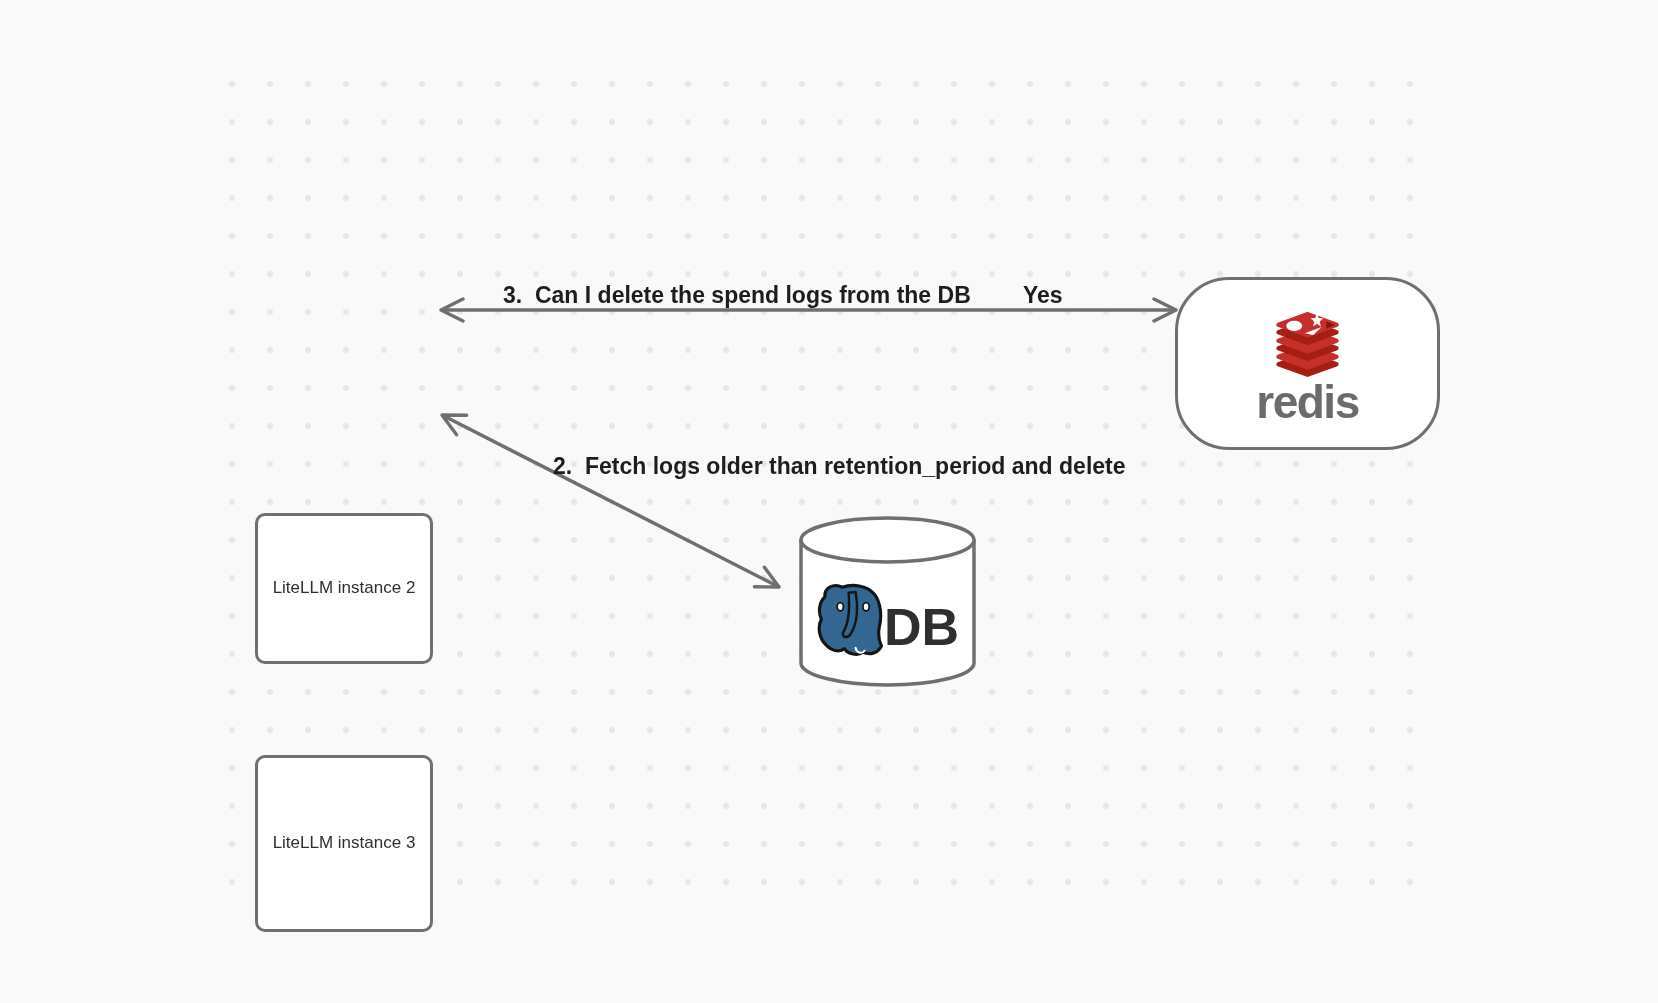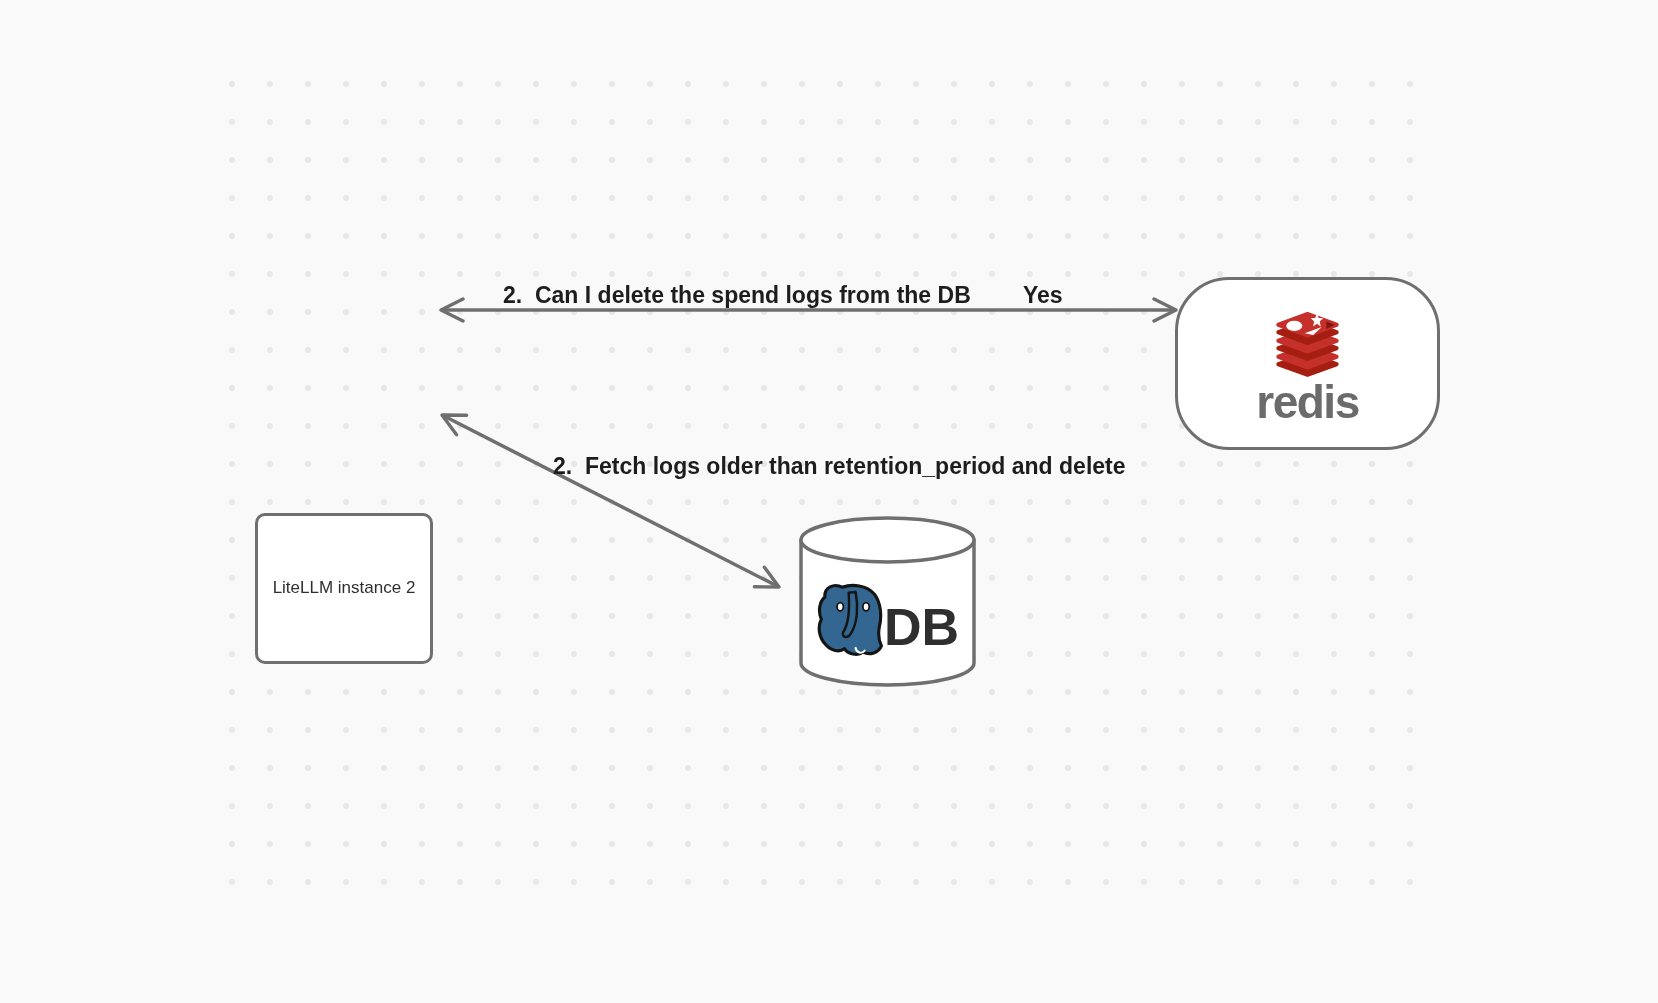--- a/index.html
+++ b/index.html
@@ -83,20 +83,23 @@
         <path class="arrow-head-shape" d="M4 3 L26 14 L4 25"></path>
       </marker>
     </defs>
     <line class="arrow-line" x1="441" y1="310" x2="1176" y2="310" marker-start="url(#ah)" marker-end="url(#ah)"></line>
     <line class="arrow-line" x1="442" y1="415" x2="779" y2="587" marker-start="url(#ah)" marker-end="url(#ah)"></line>
   </svg>
 
   <div class="node-box box2">
     <span class="node-label">LiteLLM instance 2</span>
   </div>
+  <div class="node-box box3">
+    <span class="node-label">LiteLLM instance 3</span>
+  </div>
 
   <div class="redis-node">
     <svg class="redis-discs" viewBox="0 0 90 62" preserveAspectRatio="none">
 
       <polygon class="disc-rim" points="45,39 76,49 45,59 14,49"></polygon>
       <polygon class="disc-top" points="45,32 76,42 45,52 14,42"></polygon>
 
       <polygon class="disc-rim" points="45,24 76,34 45,44 14,34"></polygon>
       <polygon class="disc-top" points="45,17 76,27 45,37 14,27"></polygon>
 
@@ -119,17 +122,17 @@
   <svg class="pg-svg" viewBox="0 0 100 106">
     <path class="pg-body" d="M39 6 C27 0 13 6 14 20 C6 27 4 41 9 52 C3 63 6 79 15 88 C23 97 35 100 42 94 C47 102 61 105 69 99 C78 104 91 100 95 90 C91 82 90 74 92 63 C96 47 94 28 85 16 C74 3 53 1 39 6 Z"></path>
     <path class="pg-trunk" d="M58 13 C62 33 61 57 51 73 C47 80 38 78 40 71 C47 60 50 39 48 14 Z"></path>
     <ellipse class="pg-eye" cx="36" cy="34" rx="4.5" ry="6"></ellipse>
     <ellipse class="pg-eye" cx="73" cy="34" rx="4.5" ry="6"></ellipse>
     <path class="pg-foot" d="M58 93 C59 100 67 102 71 97"></path>
   </svg>
 
   <div class="db-label">DB</div>
 
-  <div class="edge-label edge1-label">2.  Can I delete the spend logs from the DB</div>
+  <div class="edge-label edge1-label">3.  Can I delete the spend logs from the DB</div>
   <div class="edge-label edge1-response">Yes</div>
   <div class="edge-label edge2-label">2.  Fetch logs older than retention_period and delete</div>
 
 </div>
 
 </body></html>

